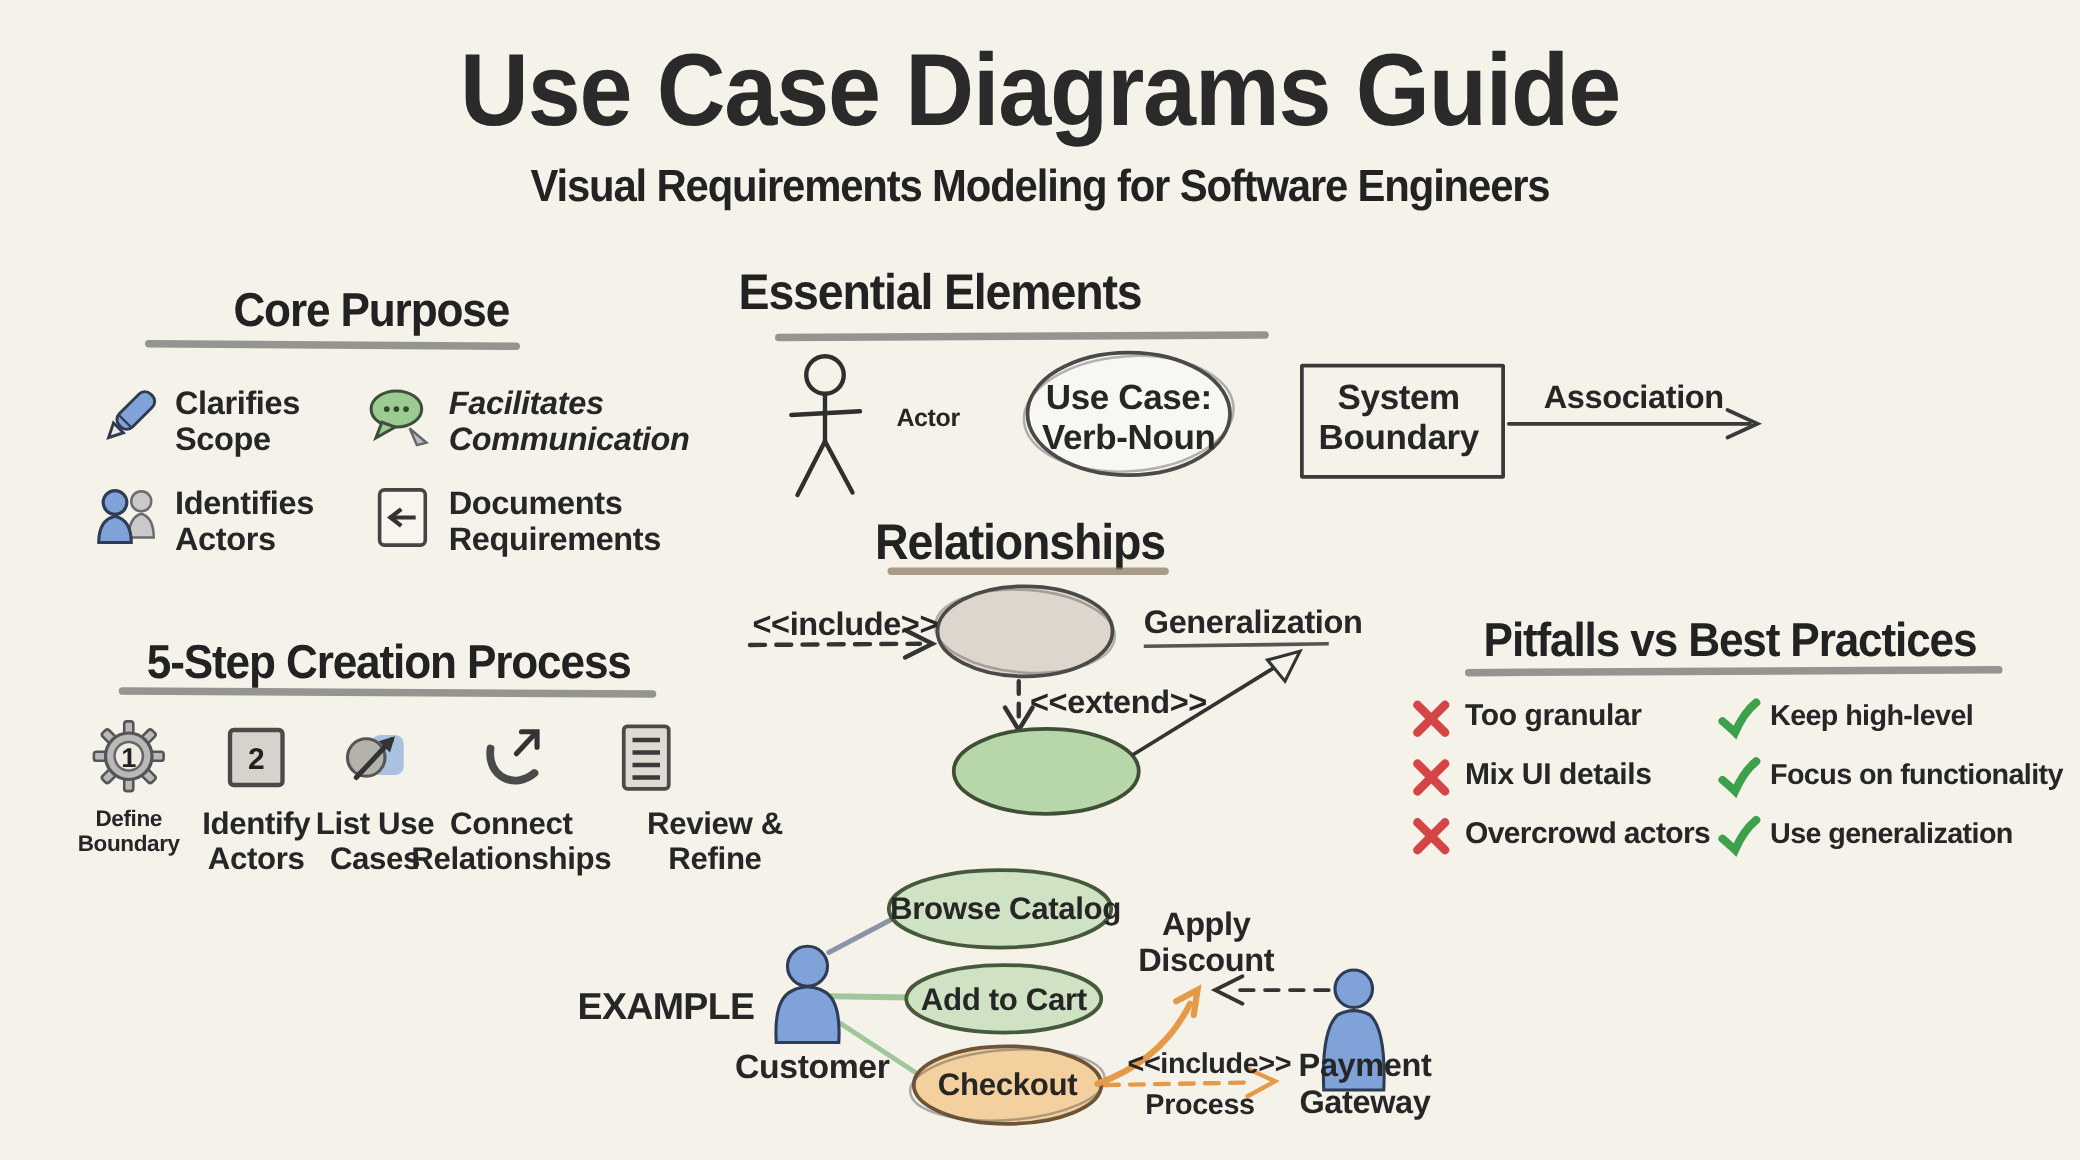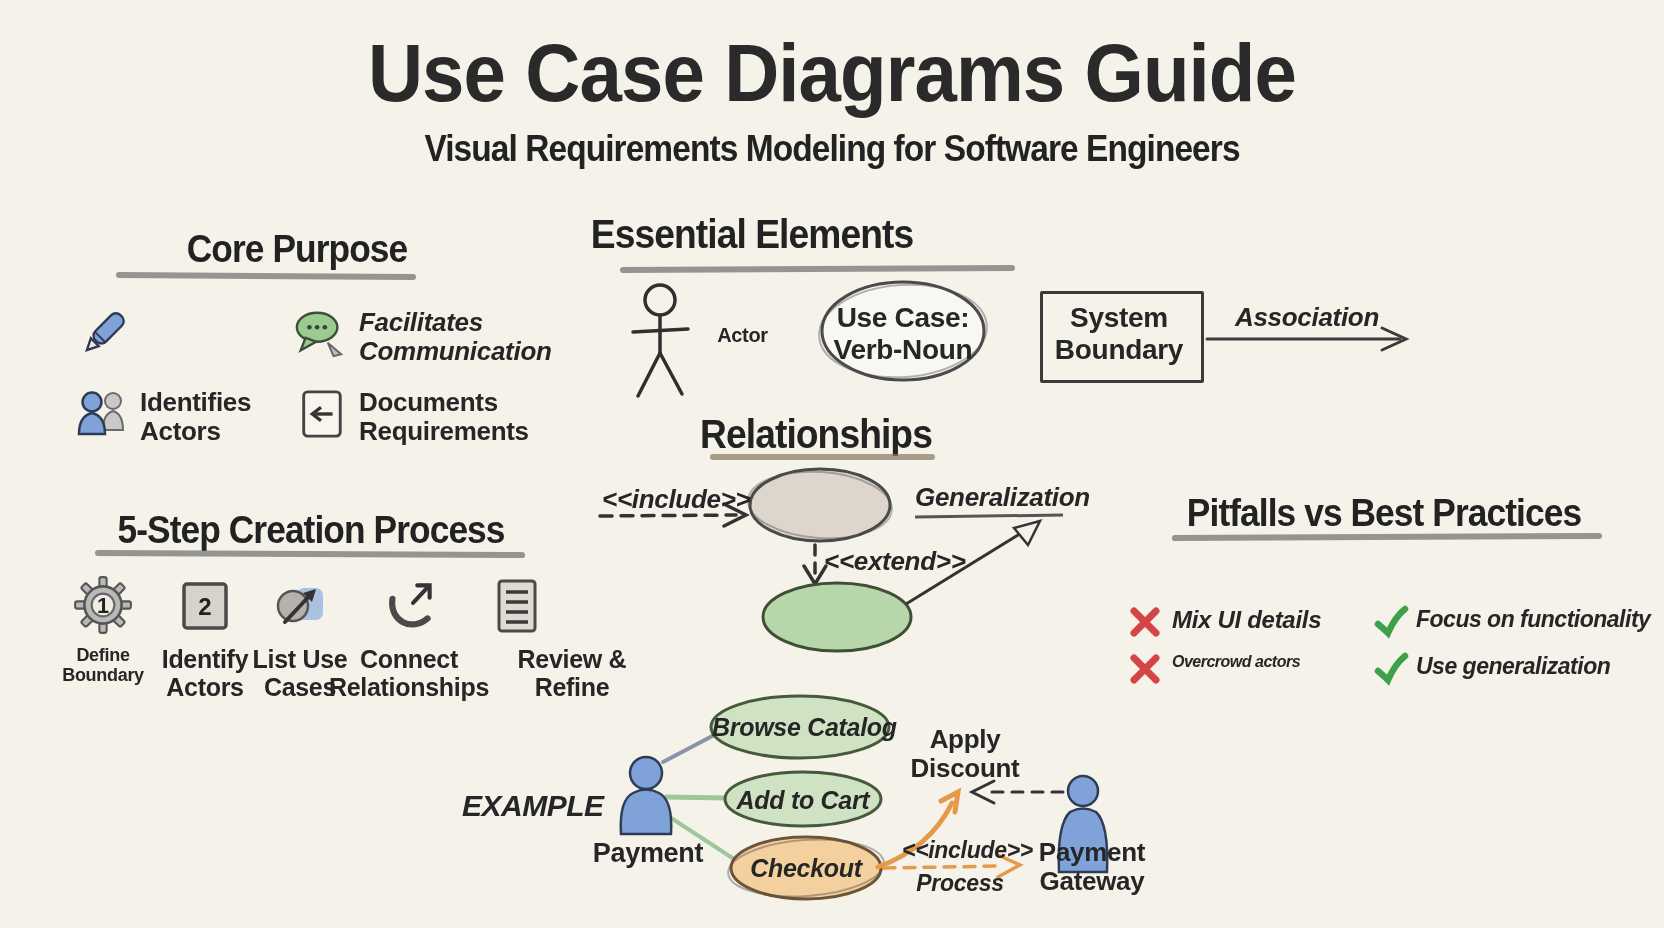--- a/index.html
+++ b/index.html
@@ -4,21 +4,21 @@
 <style>
   html,body{margin:0;padding:0;}
   body{font-family:"Liberation Sans",sans-serif;}
   #canvas{position:relative;width:1664px;height:928px;background:#f5f2ea;overflow:hidden;}
   .abs{position:absolute;}
   .h{position:absolute;font-weight:700;color:#222;text-align:center;letter-spacing:-1px;
      white-space:nowrap;transform:scaleX(.93);transform-origin:center;}
   .t{position:absolute;font-weight:700;color:#262626;text-align:center;line-height:1.13;letter-spacing:-0.3px;}
   .tl{text-align:left;}
   .ul{position:absolute;height:6px;background:#6f6f6f;border-radius:3px;opacity:.72;}
-  .nowrap{white-space:nowrap;font-style:italic;}
+  .nowrap{white-space:nowrap;}
   svg{display:block;}
   #overlay{position:absolute;left:0;top:0;z-index:1;pointer-events:none;}
   .txt-layer{z-index:2;}
   .icon-box{position:absolute;}
   #sys-boundary{position:absolute;left:1040px;top:291px;width:158px;height:86px;
      border:3.5px solid #3a3a3a;border-radius:2px;background:transparent;z-index:1;}
 </style>
 </head>
 <body>
 
@@ -118,20 +118,21 @@
 
     <div class="icon-box" style="left:76px;top:304px;">
       <svg width="56" height="58" viewBox="0 0 60 60">
         <g transform="rotate(45 30 30)">
           <rect x="22" y="4" width="16" height="38" rx="7" fill="#7fa3d8" stroke="#2f3a52" stroke-width="2.5"></rect>
           <line x1="22" y1="36" x2="38" y2="36" stroke="#2f3a52" stroke-width="2"></line>
           <path d="M 24 44 L 30 56 L 36 44 Z" fill="#ece8dd" stroke="#2f3a52" stroke-width="2.5"></path>
         </g>
       </svg>
     </div>
+    <div class="t tl" style="left:140px;top:308px;width:120px;font-size:26px;">Clarifies Scope</div>
 
     <div class="icon-box" style="left:291px;top:306px;">
       <svg width="58" height="54" viewBox="0 0 60 56">
         <ellipse cx="27" cy="22" rx="21" ry="15" fill="#9ccb91" stroke="#3d4f38" stroke-width="2.5"></ellipse>
         <path d="M 15 33 L 10 46 L 26 37 Z" fill="#9ccb91" stroke="#3d4f38" stroke-width="2.5"></path>
         <circle cx="19" cy="22" r="2.4" fill="#2f4a2c"></circle>
         <circle cx="27" cy="22" r="2.4" fill="#2f4a2c"></circle>
         <circle cx="35" cy="22" r="2.4" fill="#2f4a2c"></circle>
         <path d="M 38 38 L 52 50 L 44 52 Z" fill="#b9bcc2" stroke="#63666d" stroke-width="2"></path>
       </svg>
@@ -225,20 +226,37 @@
 
     <div class="t" style="left:45px;top:645px;width:116px;font-size:18px;">Define Boundary</div>
     <div class="t" style="left:150px;top:645px;width:110px;font-size:25px;">Identify Actors</div>
     <div class="t" style="left:245px;top:645px;width:110px;font-size:25px;">List Use Cases</div>
     <div class="t" style="left:325px;top:645px;width:168px;font-size:25px;">Connect Relationships</div>
     <div class="t" style="left:477px;top:645px;width:110px;font-size:25px;margin-left:40px;">Review &amp; Refine</div>
 
     <div class="h" style="left:1134px;width:500px;top:492px;font-size:38px;">Pitfalls vs Best Practices</div>
     <div class="ul" style="left:1172px;top:534px;width:430px;transform:rotate(-.3deg);"></div>
 
+    <div class="abs" style="left:1128px;top:556px;width:536px;height:40px;">
+      <span class="icon-box" style="left:0;top:2px;">
+        <svg width="34" height="34" viewBox="0 0 34 34">
+            <g stroke-width="7" stroke-linecap="round" stroke="#d64545">
+        <line x1="6" y1="6" x2="28" y2="28"></line>
+              <line x1="28" y1="6" x2="6" y2="28"></line>
+            </g>
+          </svg>
+        </span>
+      <div class="t tl nowrap" style="left:44px;top:3px;width:196px;font-size:24px;">Too granular</div>
+      <span class="icon-box" style="left:244px;top:0;">
+        <svg width="38" height="38" viewBox="0 0 38 38">
+            <path d="M 6 21 Q 13 27 16 30 Q 23 14 33 6" fill="none" stroke-width="6.5" stroke-linecap="round" stroke="#3da14b"></path>
+          </svg>
+        </span>
+      <div class="t tl nowrap" style="left:288px;top:3px;width:246px;font-size:23px;letter-spacing:-0.5px;">Keep high-level</div>
+    </div>
 
     <div class="abs" style="left:1128px;top:603px;width:536px;height:40px;">
       <span class="icon-box" style="left:0;top:2px;">
         <svg width="34" height="34" viewBox="0 0 34 34">
             <g stroke-width="7" stroke-linecap="round" stroke="#d64545">
         <line x1="6" y1="6" x2="28" y2="28"></line>
               <line x1="28" y1="6" x2="6" y2="28"></line>
             </g>
           </svg>
         </span>
@@ -253,31 +271,31 @@
 
     <div class="abs" style="left:1128px;top:650px;width:536px;height:40px;">
       <span class="icon-box" style="left:0;top:2px;">
         <svg width="34" height="34" viewBox="0 0 34 34">
             <g stroke-width="7" stroke-linecap="round" stroke="#d64545">
         <line x1="6" y1="6" x2="28" y2="28"></line>
               <line x1="28" y1="6" x2="6" y2="28"></line>
             </g>
           </svg>
         </span>
-      <div class="t tl nowrap" style="left:44px;top:3px;width:196px;font-size:16px;letter-spacing:-0.5px;">Overcrowd actors</div>
+      <div class="t tl nowrap" style="left:44px;top:3px;width:196px;font-size:24px;letter-spacing:-0.5px;">Overcrowd actors</div>
       <span class="icon-box" style="left:244px;top:0;">
         <svg width="38" height="38" viewBox="0 0 38 38">
             <path d="M 6 21 Q 13 27 16 30 Q 23 14 33 6" fill="none" stroke-width="6.5" stroke-linecap="round" stroke="#3da14b"></path>
           </svg>
         </span>
       <div class="t tl nowrap" style="left:288px;top:3px;width:246px;font-size:23px;letter-spacing:-0.5px;">Use generalization</div>
     </div>
 
     <div class="t nowrap" style="left:462px;top:789px;width:130px;font-size:30px;font-weight:800;letter-spacing:-0.5px;">EXAMPLE</div>
-    <div class="t" style="left:588px;top:838px;width:120px;font-size:27px;">Payment</div>
+    <div class="t" style="left:588px;top:838px;width:120px;font-size:27px;">Customer</div>
     <div class="t nowrap" style="left:712px;top:713px;width:176px;font-size:25px;">Browse Catalog</div>
     <div class="t nowrap" style="left:723px;top:786px;width:160px;font-size:25px;">Add to Cart</div>
     <div class="t nowrap" style="left:731px;top:854px;width:150px;font-size:25px;">Checkout</div>
     <div class="t" style="left:900px;top:725px;width:130px;font-size:26px;">Apply Discount</div>
     <div class="t nowrap" style="left:902px;top:837px;width:130px;font-size:23px;">&lt;&lt;include&gt;&gt;</div>
     <div class="t nowrap" style="left:905px;top:870px;width:110px;font-size:23px;">Process</div>
     <div class="t" style="left:1036px;top:838px;width:112px;font-size:26px;">Payment Gateway</div>
   </div>
 </div>
 

